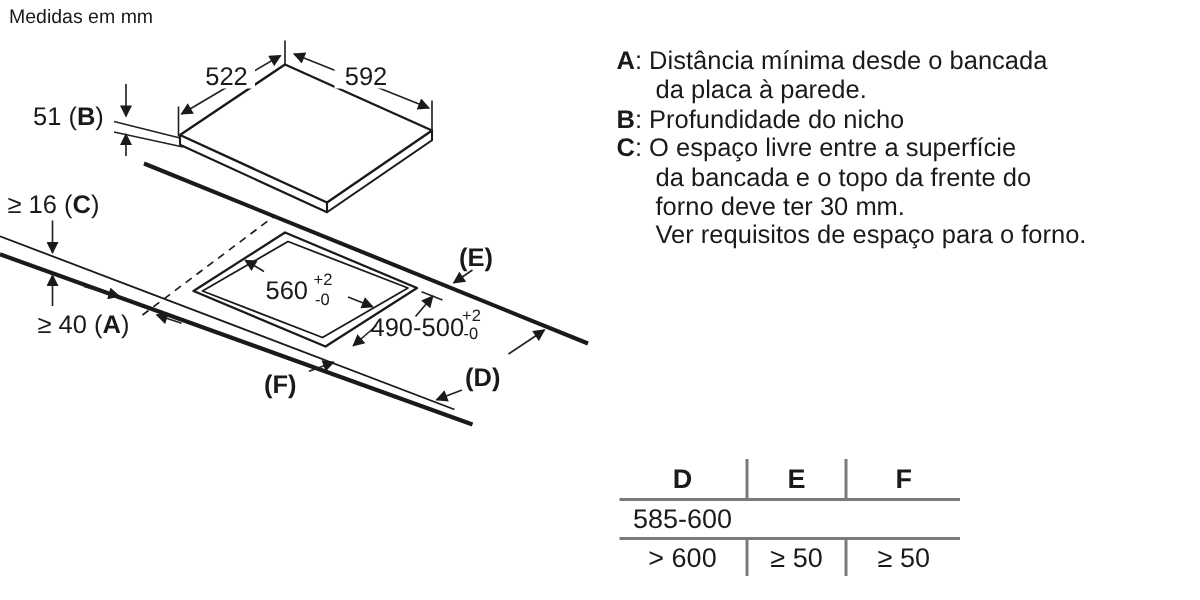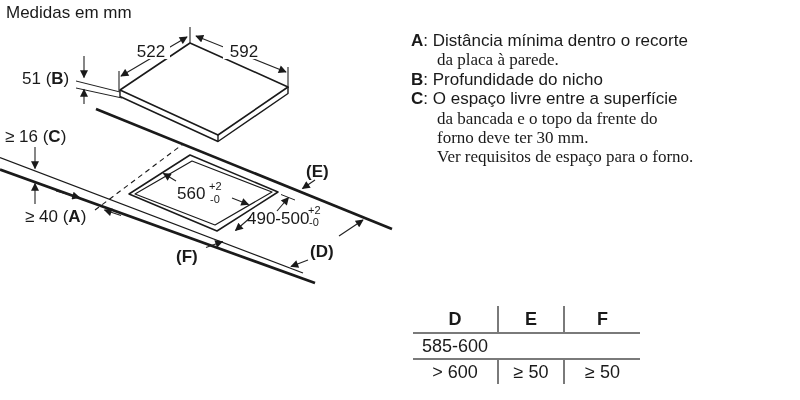--- a/index.html
+++ b/index.html
@@ -1,23 +1,23 @@
 <!DOCTYPE html>
 <html><head>
 <meta charset="utf-8">
 <style>
   html,body{margin:0;padding:0;background:#fff;}
   #page{position:relative;width:800px;height:400px;background:#ffffff;overflow:hidden;
         font-family:"Liberation Sans", sans-serif;color:#1a1a1a;}
-  #title{position:absolute;left:6px;top:3px;font-size:17px;}
+  #title{position:absolute;left:6px;top:3px;font-size:13px;}
   svg text{font-family:"Liberation Sans", sans-serif;fill:#1a1a1a;font-size:17px;}
   svg .tol{font-size:11px;}
   svg .boldl{font-weight:bold;}
   .legend{position:absolute;left:411px;top:31px;font-size:17px;line-height:19.4px;white-space:nowrap;}
-  .legend .cont{padding-left:26px;font-family:Liberation Serif, serif;}
+  .legend .cont{padding-left:26px;}
   .legend b{font-weight:bold;}
   .para{position:absolute;left:411px;top:182px;font-size:17px;line-height:18.7px;white-space:nowrap;}
   .spec-table{position:absolute;left:413px;top:306px;font-size:18px;}
   .spec-table .tr{display:flex;}
   .spec-table .td{text-align:center;box-sizing:border-box;}
   .spec-table .c1{width:84px;}
   .spec-table .c2{width:66px;border-left:2px solid #7a7a7a;}
   .spec-table .c3{width:77px;border-left:2px solid #7a7a7a;}
   .spec-table .hrow{font-weight:bold;border-bottom:2px solid #7a7a7a;}
   .spec-table .hrow .td{line-height:26px;height:26px;}
@@ -111,21 +111,21 @@
       <line x1="339" y1="236" x2="363" y2="220" marker-end="url(#arr)"></line>
       <line x1="308" y1="260" x2="291" y2="266.5" marker-end="url(#arr)"></line>
       <line x1="206" y1="247.5" x2="222.5" y2="241.5" marker-end="url(#arr)"></line>
     </g>
     <text class="boldl" x="306" y="177">(E)</text>
     <text class="boldl" x="310" y="257">(D)</text>
     <text class="boldl" x="176" y="262">(F)</text>
   </svg>
 
   <div class="legend">
-    <div class="line"><b>A</b><span>: </span><span>Distância mínima dentro o recorte</span></div>
+    <div class="line"><b>A</b><span>: </span><span>Distância mínima desde o bancada</span></div>
     <div class="line cont">da placa à parede.</div>
     <div class="line"><b>B</b><span>: </span><span>Profundidade do nicho</span></div>
     <div class="line"><b>C</b><span>: </span><span>O espaço livre entre a superfície</span></div>
     <div class="line cont">da bancada e o topo da frente do</div>
     <div class="line cont">forno deve ter 30 mm.</div>
     <div class="line cont">Ver requisitos de espaço para o forno.</div>
   </div>
 
 
   <div class="spec-table">

